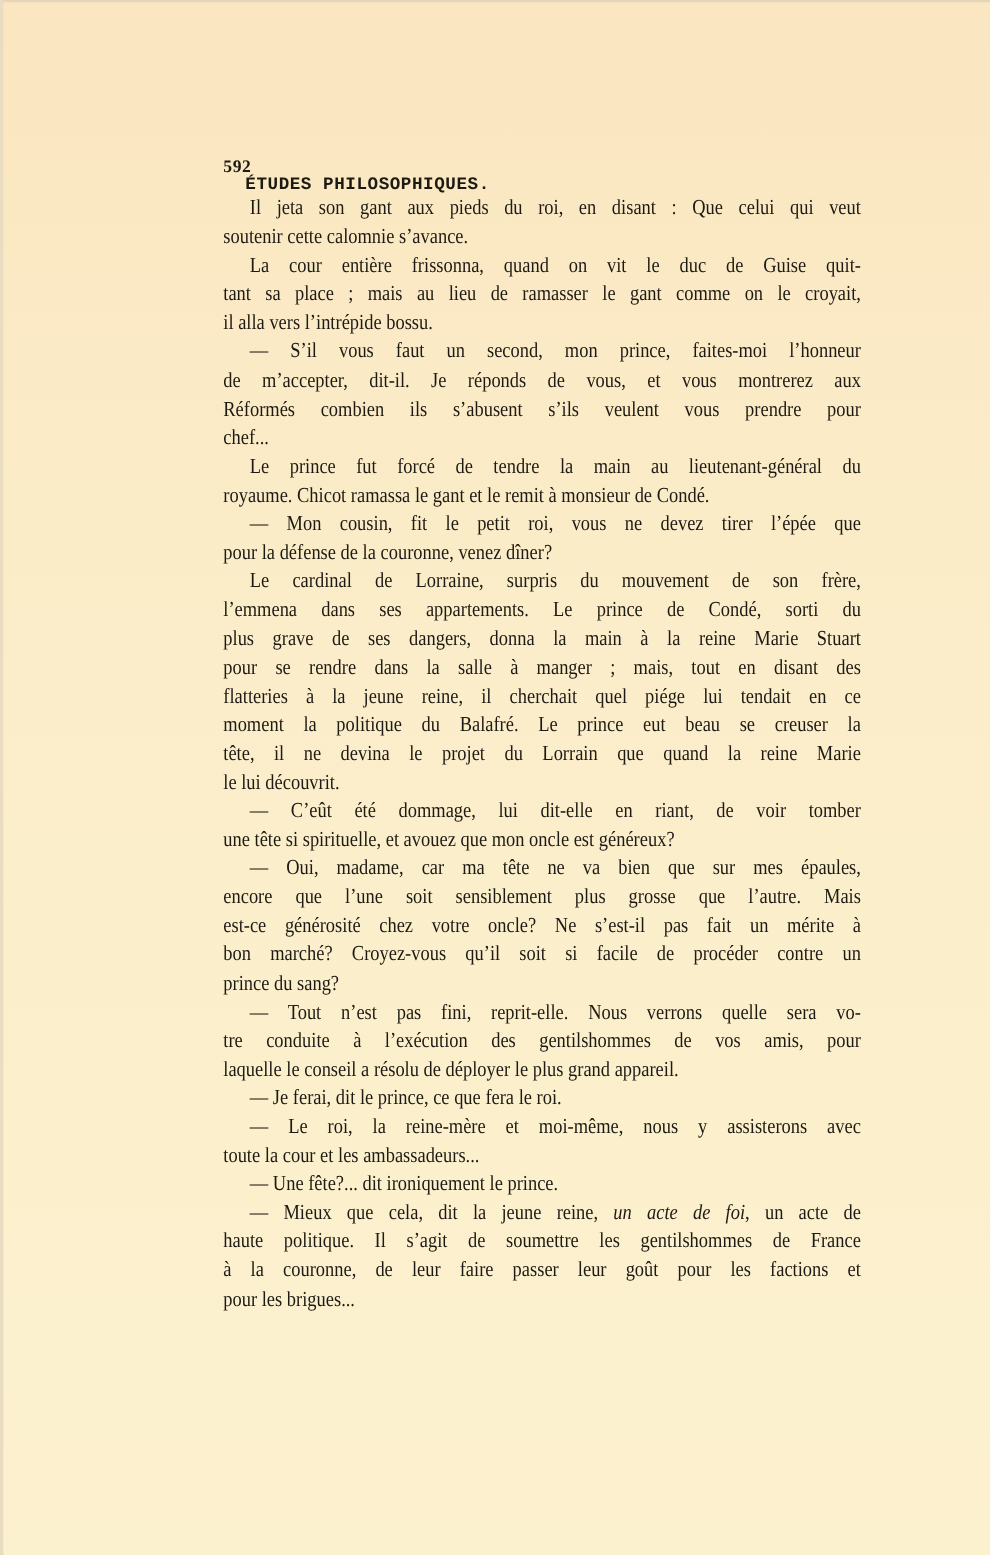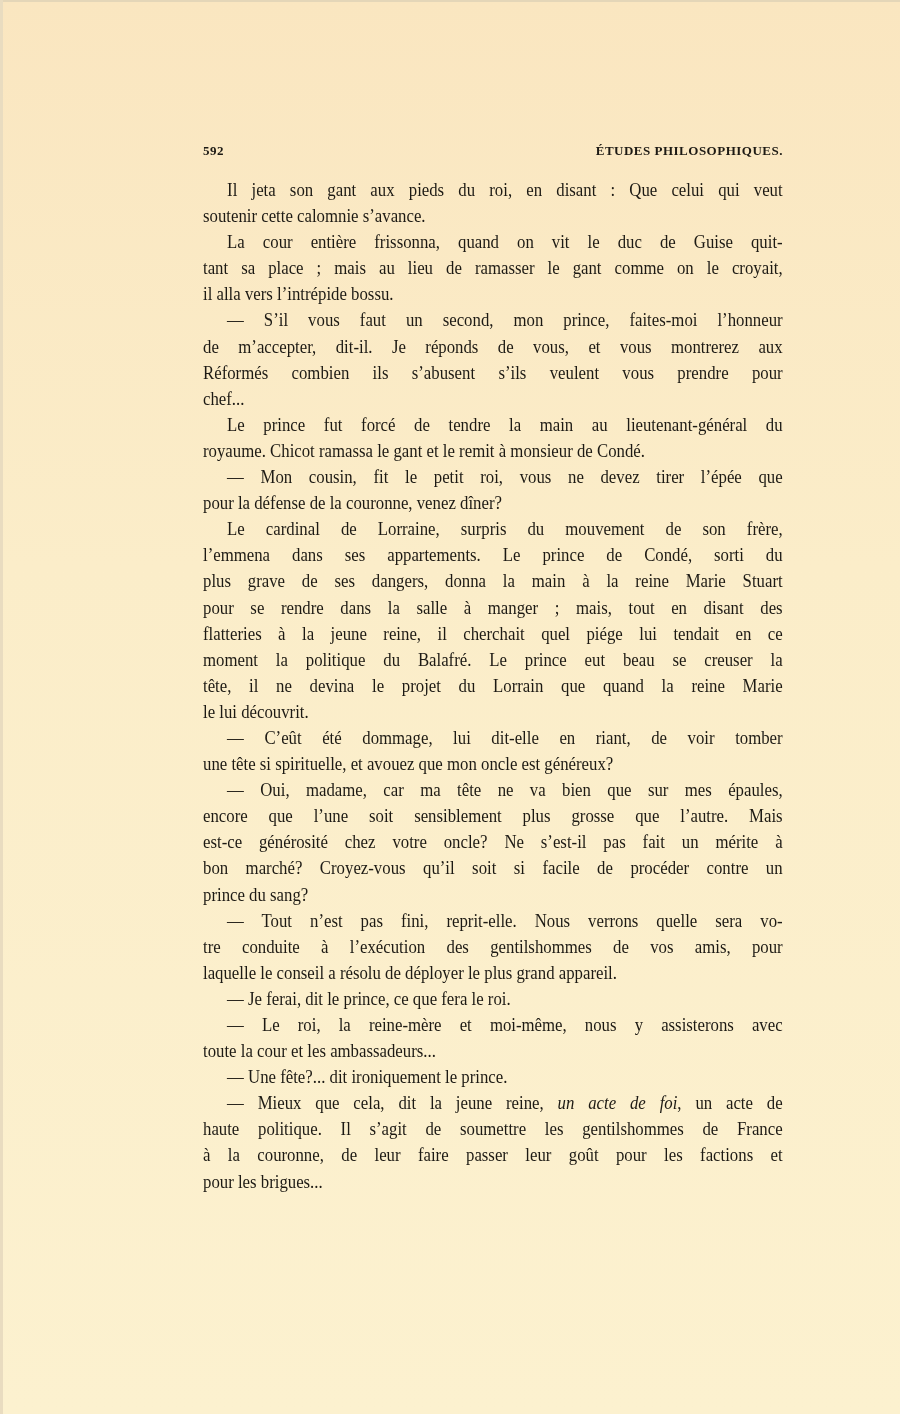--- a/index.html
+++ b/index.html
@@ -7,24 +7,24 @@
     width:900px; height:1414px; overflow:hidden;
     background: linear-gradient(180deg, #fae6c0 0%, #fbedc9 40%, #fcf1cf 100%);
     position:relative;
     font-family: "Liberation Serif", "DejaVu Serif", serif;
     color:#1d1a14;
   }
   .page-edge-left { position:absolute; left:0; top:0; width:3px; height:100%; background:#e9dcc0; }
   .page-edge-top { position:absolute; left:0; top:0; width:100%; height:2px; background:#e4d6b8; }
   .header {
     position:absolute; left:203px; top:143px; width:580px; height:26px;
-    font-weight:bold; font-size:13px; letter-spacing:0.5px;
+    font-weight:bold; font-size:16px; letter-spacing:0.5px;
   }
   .header .page-num { position:absolute; left:0; top:0; }
-  .header .running-title { position:absolute; left:0; right:0; top:0; text-align:right; padding-left:20px; }
+  .header .running-title { position:absolute; left:0; right:0; top:16px; text-align:left; padding-left:20px;font-family:Liberation Mono, monospace; }
   .body {
     position:absolute; left:203px; top:177px; width:580px;
     font-size:19.5px; line-height:26.1px;
     transform: scaleX(0.86); transform-origin: left top;
   }
   .body-inner { width:674px; }
   .line { display:block; text-align:justify; text-align-last:justify; white-space:nowrap; }
   .line.last { text-align-last:left; }
   .line.first { padding-left:28px; }
   em { font-style:italic; }

